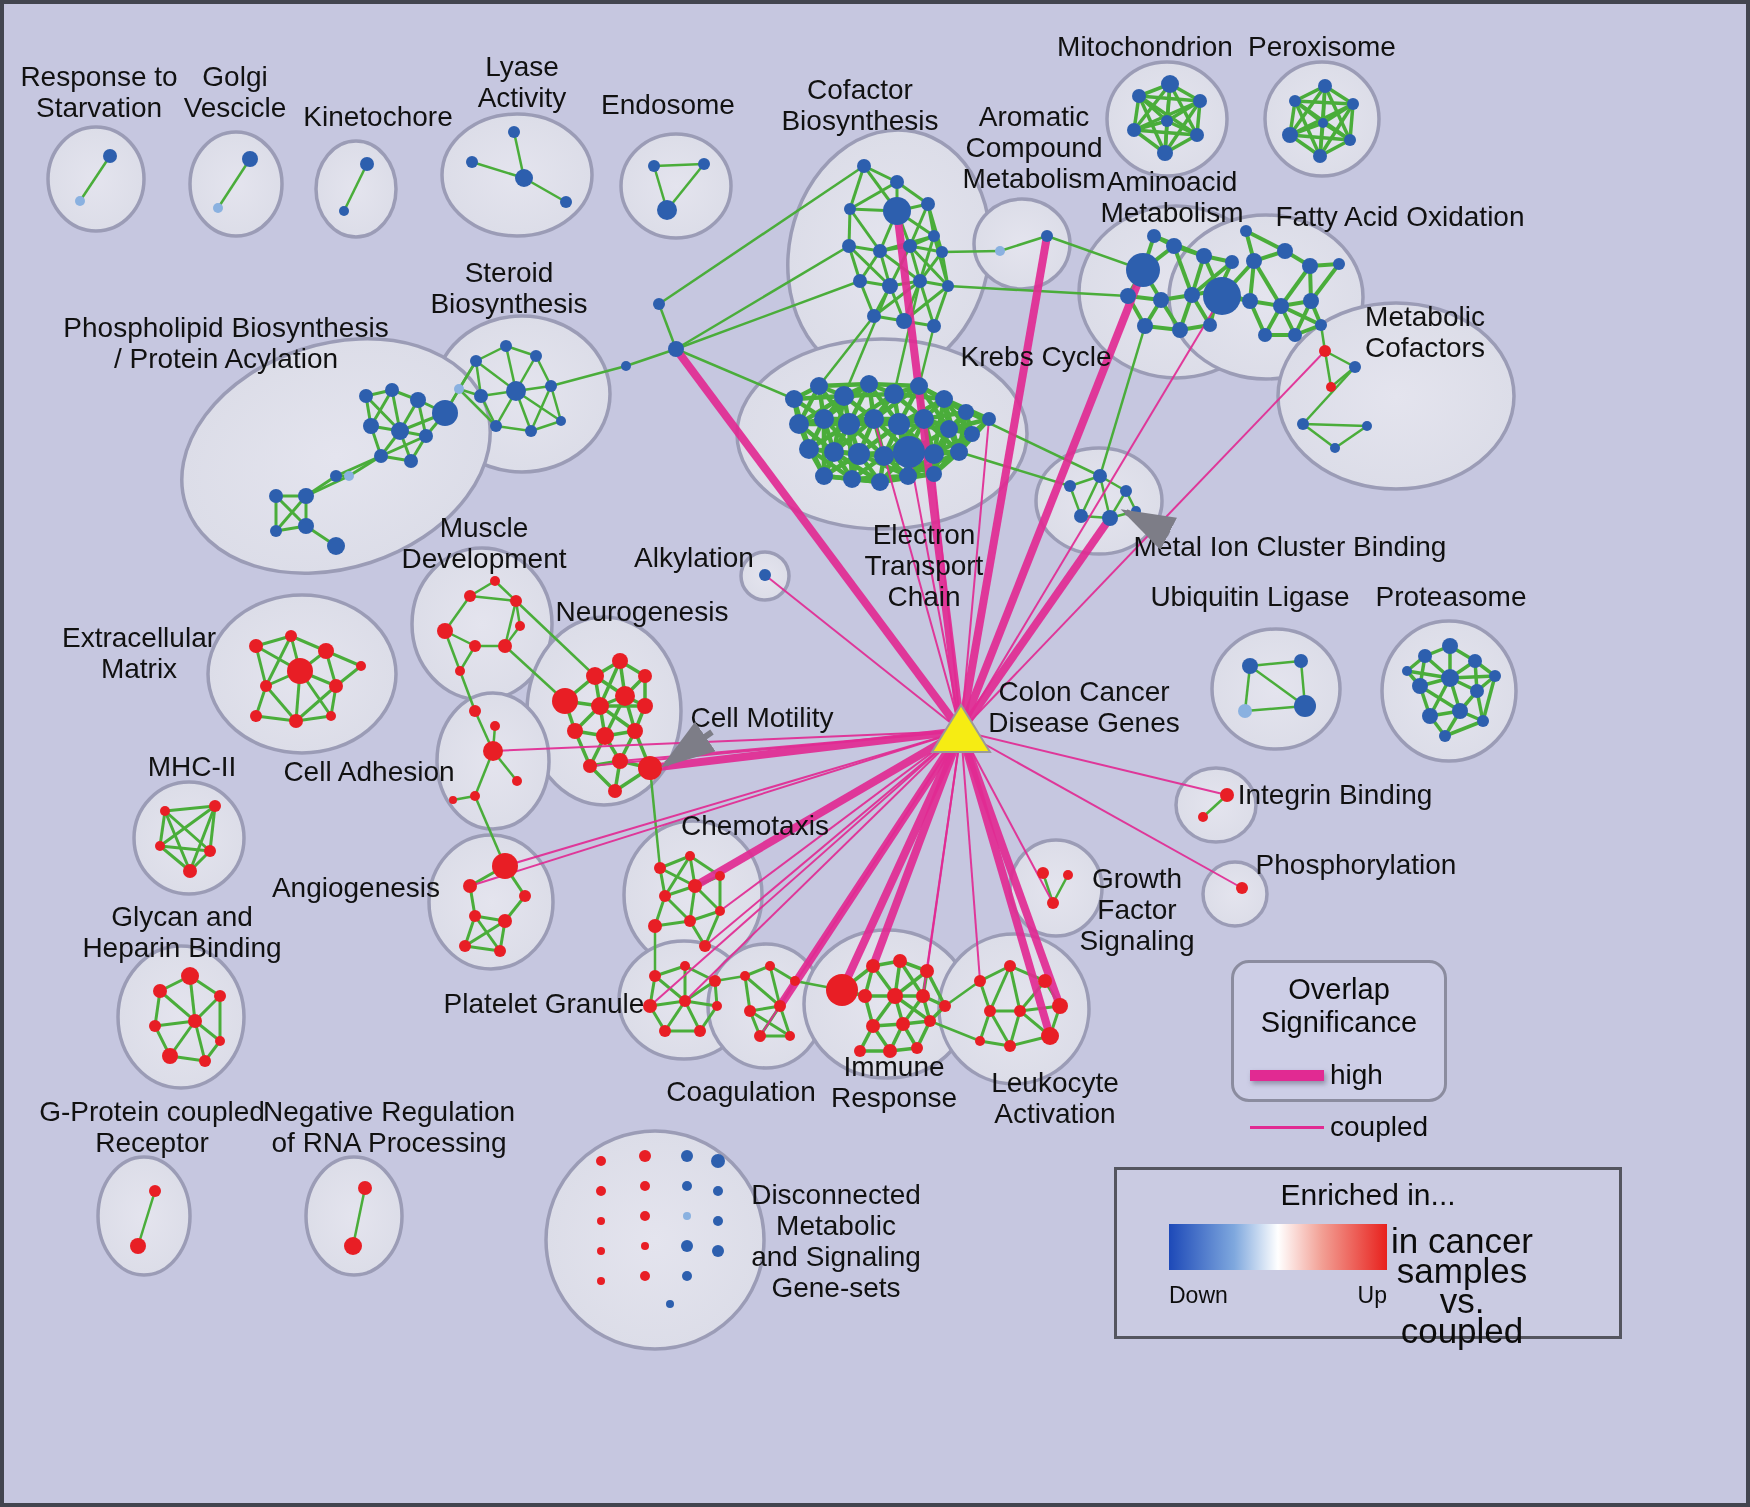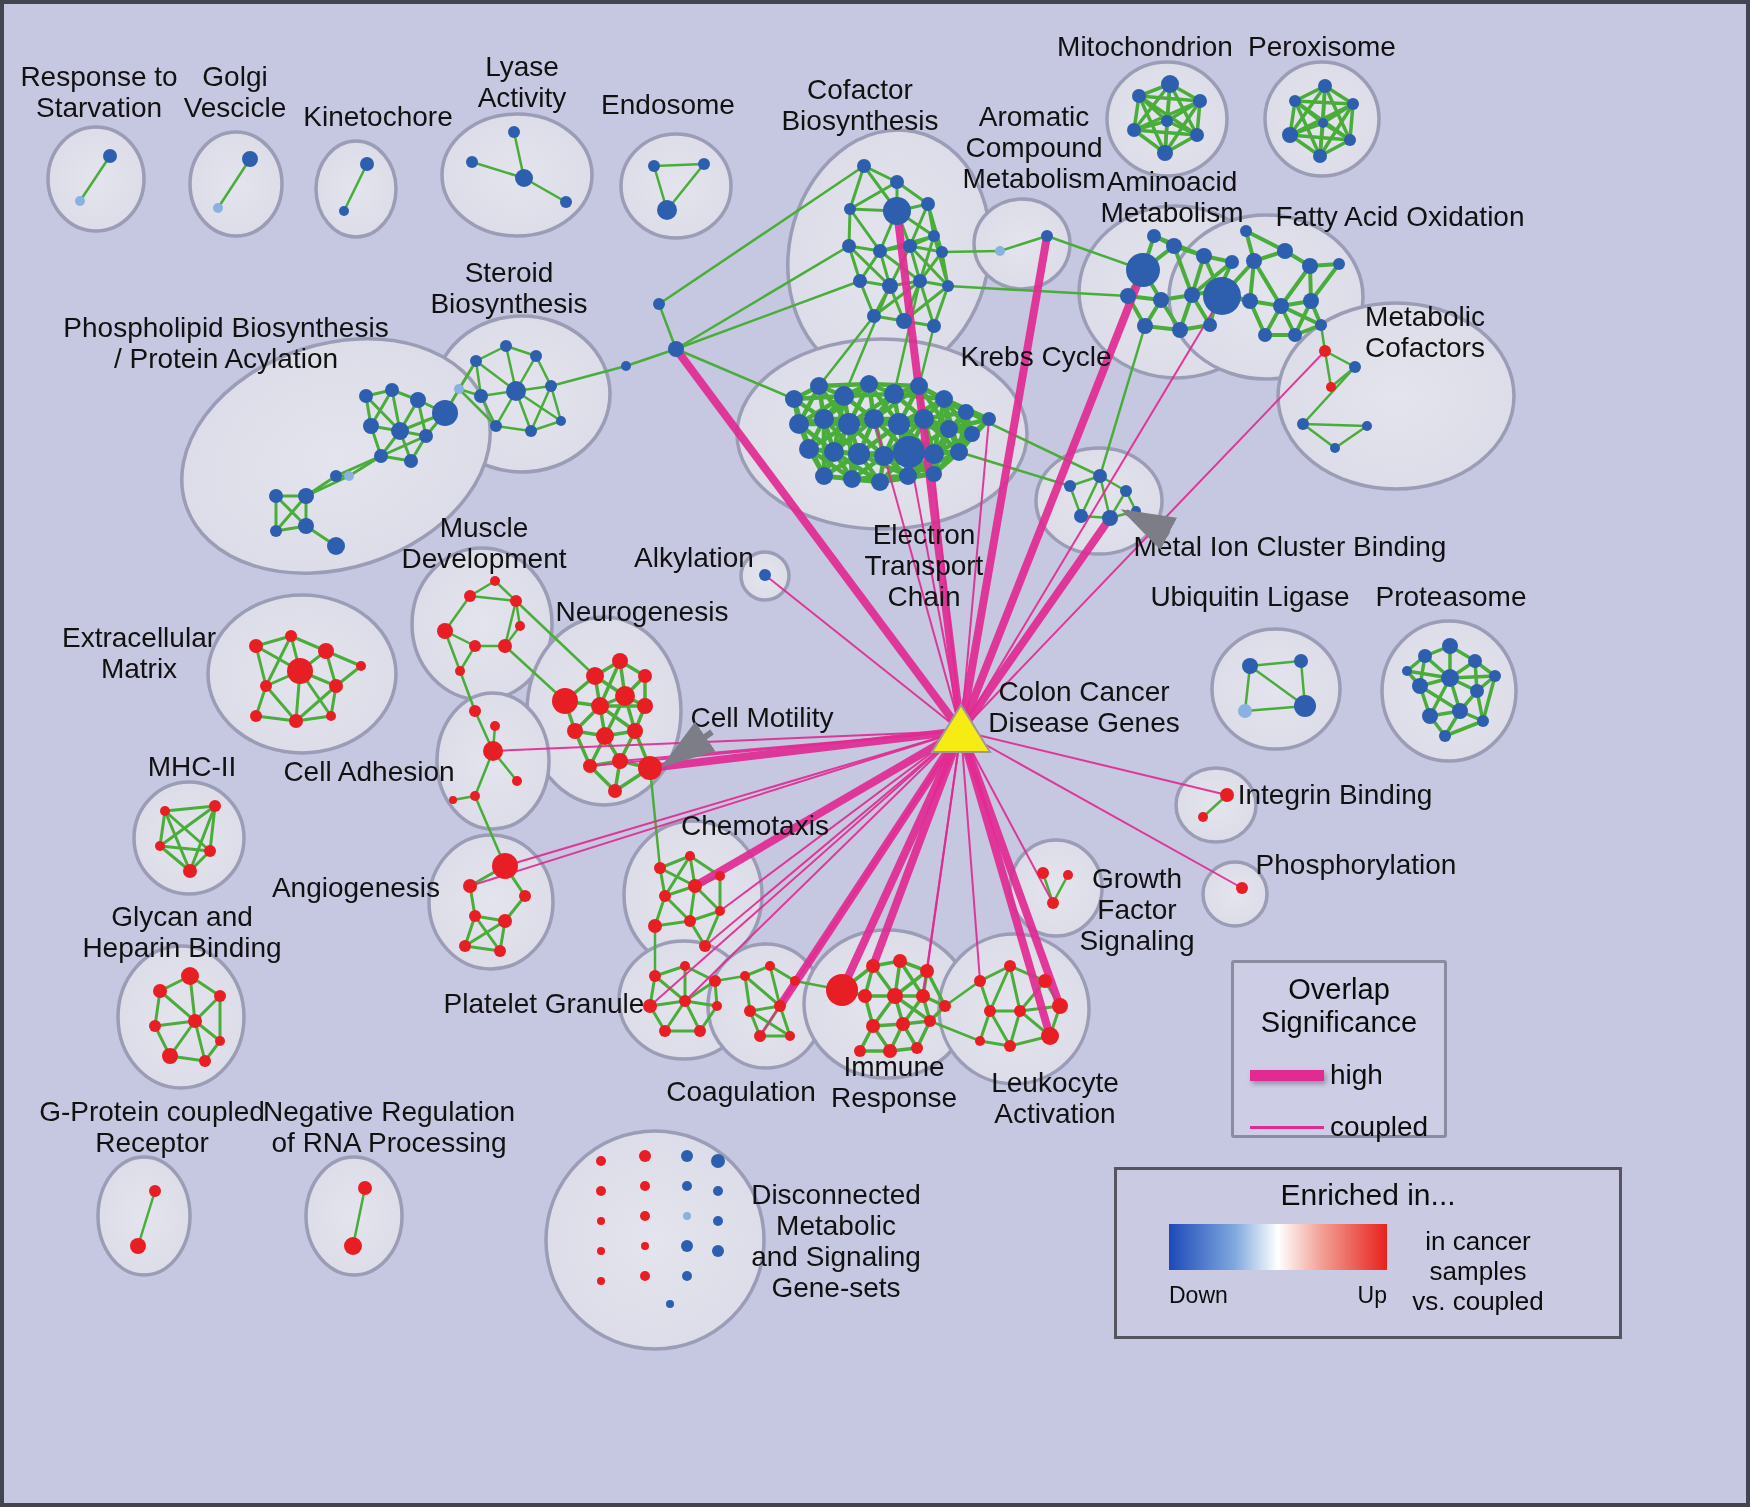--- a/index.html
+++ b/index.html
@@ -4,41 +4,41 @@
 <style>
   html,body{margin:0;padding:0;background:#ffffff;}
   #figure{
     position:relative;width:1750px;height:1507px;
     background:#c6c7e0;border:4px solid #42454f;box-sizing:border-box;
     font-family:"Liberation Sans",sans-serif;overflow:hidden;
   }
   #net{position:absolute;left:0;top:0;}
   .legend{position:absolute;box-sizing:border-box;color:#0c0c0c;}
   .legend-overlap{
-    left:1227px;top:956px;width:216px;height:178px;
-    border:3.5px solid #8b8c9f;border-radius:3px;background:#cdcee6;
+    left:1227px;top:956px;width:216px;height:142px;
+    border:3.5px solid #8b8c9f;border-radius:18px;background:#cdcee6;
   }
   .lo-title{font-size:29px;line-height:33px;text-align:center;margin-top:10px;}
   .lo-row{display:flex;align-items:center;gap:6px;margin:20px 0 0 16px;}
   .lo-line-high{width:74px;height:11px;background:#e12a92;box-shadow:2px 3px 5px rgba(110,110,135,0.65);}
   .lo-line-moderate{width:74px;height:3px;background:#e12a92;}
   .lo-item-label{font-size:28px;}
   .legend-enriched{
     left:1110px;top:1163px;width:508px;height:172px;
     border:3.5px solid #54555f;background:#cacbe2;
   }
   .le-title{font-size:30px;text-align:center;margin-top:8px;}
   .le-body{display:flex;margin:12px 0 0 52px;align-items:flex-start;}
   .le-col{display:flex;flex-direction:column;}
   .le-gradient{
     width:218px;height:46px;
     background:linear-gradient(90deg,#1d49b8 0%,#7fa8de 30%,#ffffff 50%,#f2a095 70%,#e8211d 100%);
   }
   .le-axis{display:flex;justify-content:space-between;width:218px;font-size:23px;margin-top:12px;}
-  .le-right{width:150px;margin-left:16px;font-size:26px;line-height:30px;text-align:center;padding-top:2px;}
+  .le-right{width:150px;font-size:35px;line-height:30px;text-align:center;padding-top:2px;}
 </style>
 </head>
 <body>
 
 <div id="figure">
   <svg id="net" width="1750" height="1507" viewBox="0 0 1750 1507">
       <defs>
         <radialGradient id="cellGrad">
           <stop offset="0%" stop-color="#e4e4ee"></stop>
           <stop offset="100%" stop-color="#dcdde8"></stop>

